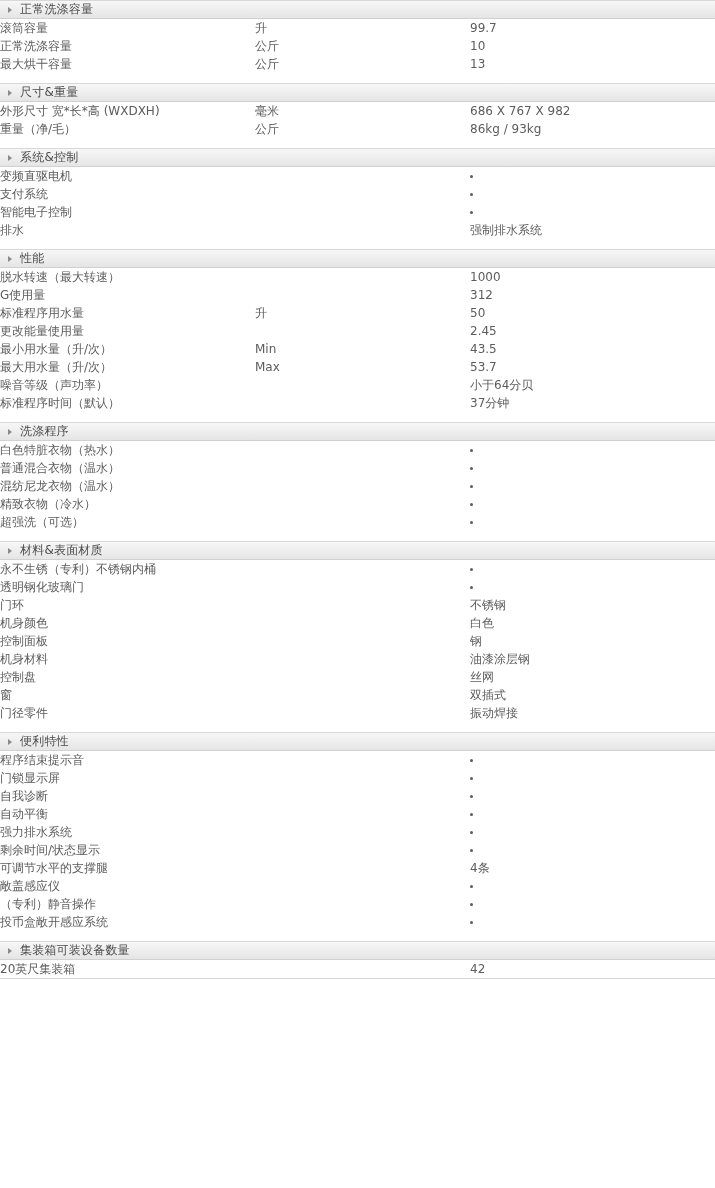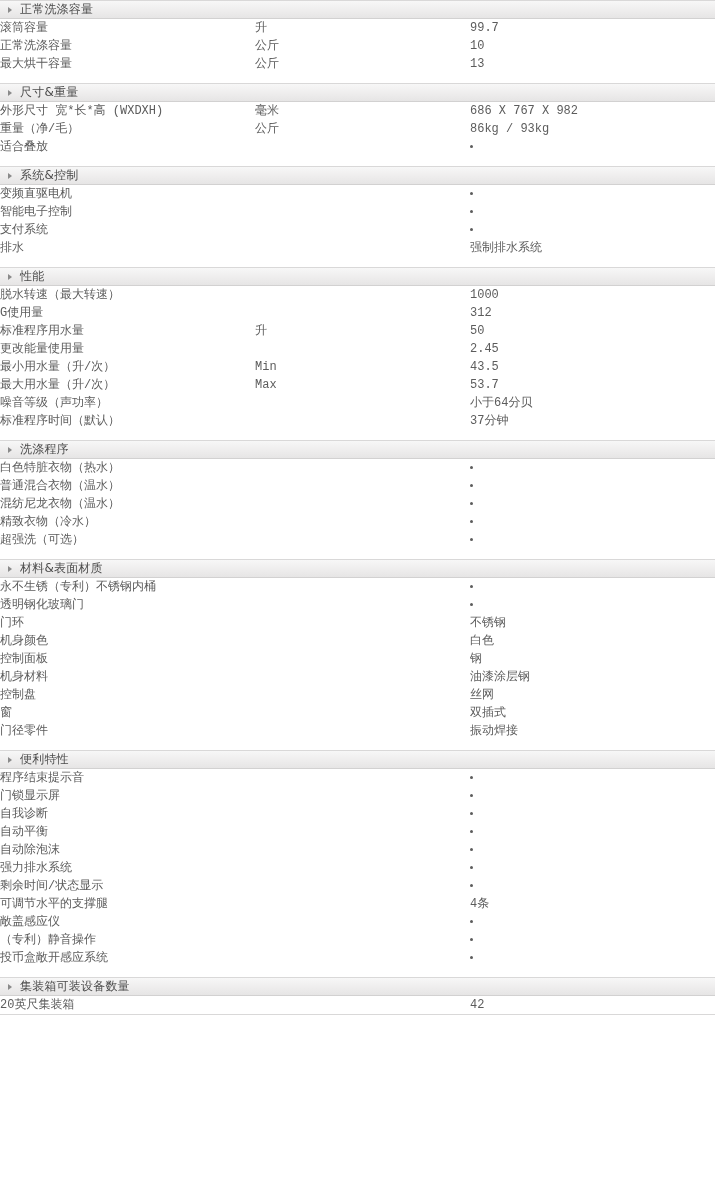--- a/index.html
+++ b/index.html
@@ -46,21 +46,20 @@
   .spacer {
     height: 10px;
   }
   table.spec {
     width: 100%;
     border-collapse: collapse;
     table-layout: fixed;
   }
   table.spec tr {
     height: 18px;
-    font-family: Liberation Mono, monospace;
   }
   table.spec td {
     padding: 0 0 0 0;
     vertical-align: middle;
     line-height: 18px;
     font-size: 12px;
     color: #5c5c5c;
     overflow: hidden;
     white-space: nowrap;
   }
@@ -119,46 +118,41 @@
           <tr>
             <td class="c-name">外形尺寸 宽*长*高 (WXDXH)</td>
             <td class="c-unit">毫米</td>
             <td class="c-value">686 X 767 X 982</td>
           </tr>
           <tr>
             <td class="c-name">重量（净/毛）</td>
             <td class="c-unit">公斤</td>
             <td class="c-value">86kg / 93kg</td>
           </tr>
-          <tr>
-            <td class="c-name">适合叠放</td>
-            <td class="c-unit"></td>
-            <td class="c-value"><span class="dot"></span></td>
-          </tr>
         </tbody>
       </table>
       <div class="spacer"></div>
       <div class="section-header">
         <span class="arrow-icon"></span>
         <span class="section-title">系统&amp;控制</span>
       </div>
       <table class="spec">
         <tbody>
           <tr>
             <td class="c-name">变频直驱电机</td>
             <td class="c-unit"></td>
             <td class="c-value"><span class="dot"></span></td>
           </tr>
           <tr>
+            <td class="c-name">支付系统</td>
+            <td class="c-unit"></td>
+            <td class="c-value"><span class="dot"></span></td>
+          </tr>
+          <tr>
             <td class="c-name">智能电子控制</td>
-            <td class="c-unit"></td>
-            <td class="c-value"><span class="dot"></span></td>
-          </tr>
-          <tr>
-            <td class="c-name">支付系统</td>
             <td class="c-unit"></td>
             <td class="c-value"><span class="dot"></span></td>
           </tr>
           <tr>
             <td class="c-name">排水</td>
             <td class="c-unit"></td>
             <td class="c-value">强制排水系统</td>
           </tr>
         </tbody>
       </table>
@@ -316,25 +310,20 @@
             <td class="c-unit"></td>
             <td class="c-value"><span class="dot"></span></td>
           </tr>
           <tr>
             <td class="c-name">自我诊断</td>
             <td class="c-unit"></td>
             <td class="c-value"><span class="dot"></span></td>
           </tr>
           <tr>
             <td class="c-name">自动平衡</td>
-            <td class="c-unit"></td>
-            <td class="c-value"><span class="dot"></span></td>
-          </tr>
-          <tr>
-            <td class="c-name">自动除泡沫</td>
             <td class="c-unit"></td>
             <td class="c-value"><span class="dot"></span></td>
           </tr>
           <tr>
             <td class="c-name">强力排水系统</td>
             <td class="c-unit"></td>
             <td class="c-value"><span class="dot"></span></td>
           </tr>
           <tr>
             <td class="c-name">剩余时间/状态显示</td>

